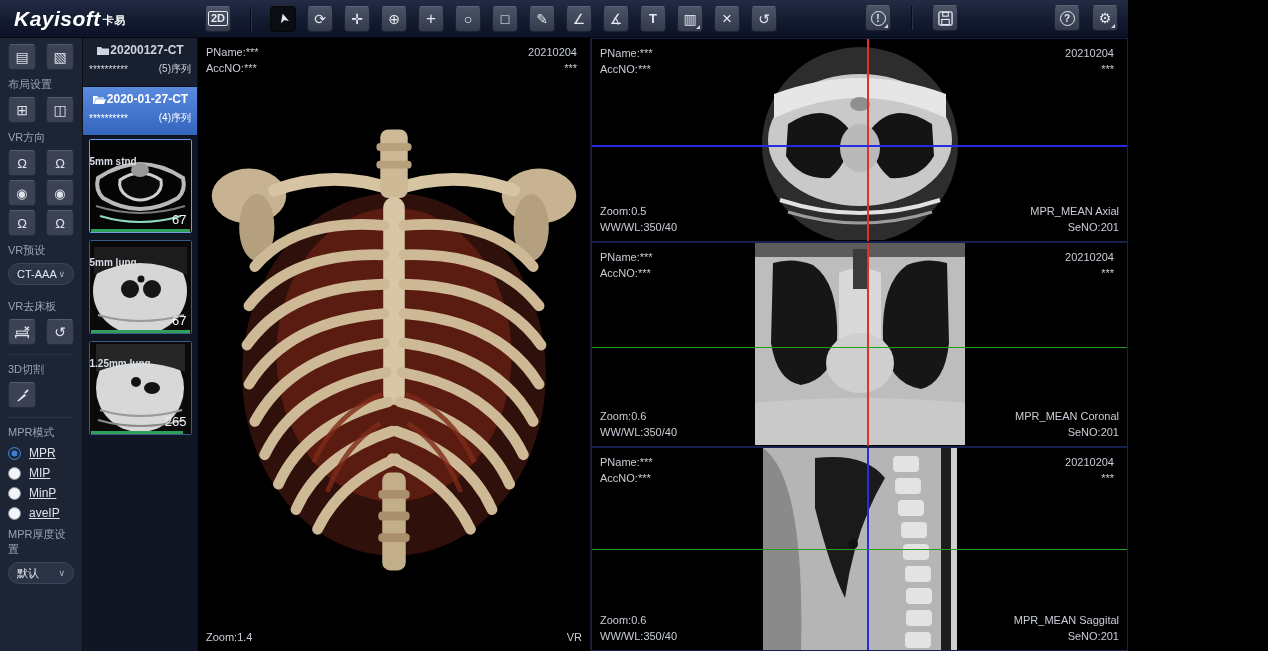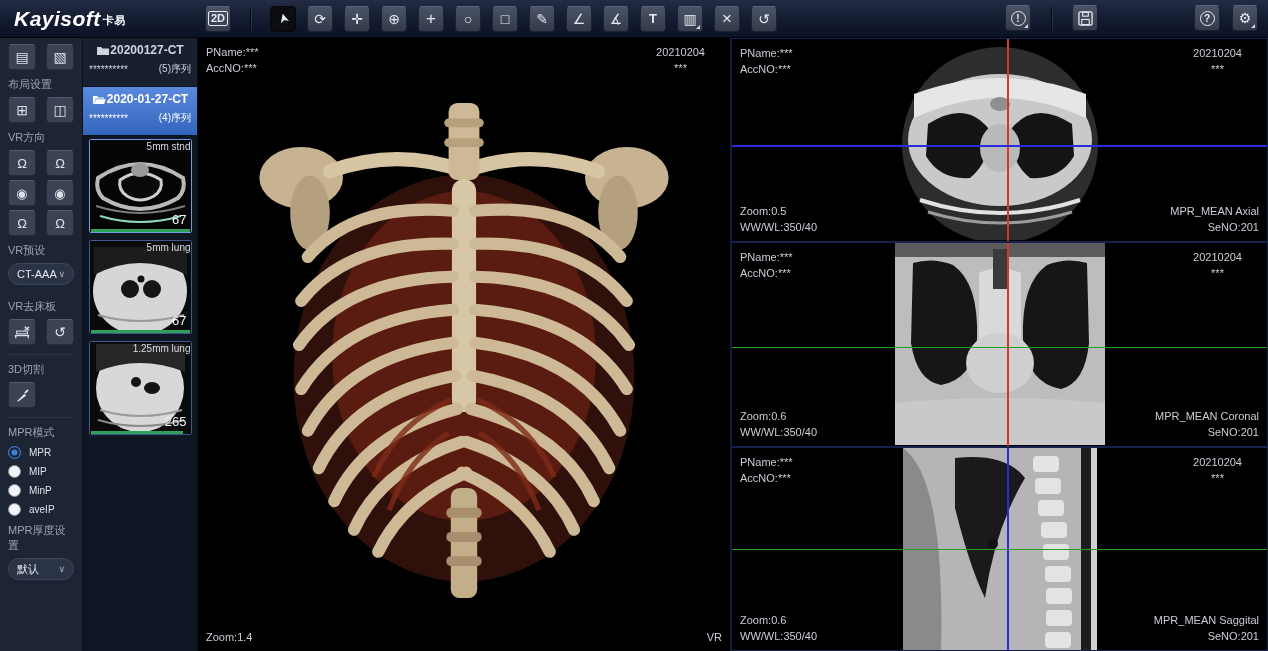--- a/index.html
+++ b/index.html
@@ -1,18 +1,18 @@
 <!DOCTYPE html>
 <html><head>
 <meta charset="utf-8">
 <style>
   * { margin:0; padding:0; box-sizing:border-box; }
   html,body { width:1268px; height:651px; overflow:hidden; background:#000;
               font-family:"Liberation Sans", sans-serif; }
-  .app { width:1268px; height:651px; display:flex; flex-direction:column; background:#e5e5e5; }
+  .app { width:1128px; height:651px; display:flex; flex-direction:column; background:#e5e5e5; }
 
   
   .topbar { height:38px; flex:0 0 38px; display:flex; align-items:center;
             background:linear-gradient(180deg,#232c44 0%,#131b30 55%,#0b1226 100%);
             border-bottom:1px solid #05080f; position:relative; }
   .logo { width:205px; padding-left:14px; color:#fff; font-size:21px; font-weight:bold;
           font-style:italic; letter-spacing:0.5px; white-space:nowrap; }
   .logo .suffix { font-size:11px; font-style:normal; margin-left:2px; vertical-align:2px; }
   .tb-sep { width:1px; height:24px; background:#070b14; margin:0 8px; box-shadow:1px 0 0 #2a3348; }
   .toolbar { display:flex; align-items:center; gap:11px; }
@@ -41,49 +41,49 @@
   .side-grid { display:flex; justify-content:space-between; margin-bottom:4px; }
   .sbtn { width:28px; height:26px; border-radius:4px; display:flex; align-items:center; justify-content:center;
           background:linear-gradient(180deg,#49516400,#3a4254); background-color:#3a4254;
           border:1px solid #242b3a; border-top-color:#525b6f; color:#dde1ea; font-size:14px; cursor:pointer; }
   .sbtn .omega { font-size:13px; }
   .side-divider { height:1px; background:#2a3245; margin:9px 0 2px 0; }
   .dropdown { height:22px; background:#2b3346; border:1px solid #3c455a; border-radius:11px;
               display:flex; align-items:center; justify-content:space-between; padding:0 8px;
               color:#e2e6ee; font-size:11px; cursor:pointer; margin:2px 0 14px 0; }
   .dropdown .chev { font-size:9px; color:#aab2c2; }
-  .radio-row { display:flex; align-items:center; gap:8px; margin:6px 0; color:#dde1ea; font-size:10px; cursor:pointer; }
+  .radio-row { display:flex; align-items:center; gap:8px; margin:6px 0; color:#dde1ea; font-size:12px; cursor:pointer;text-decoration:underline; }
   .radio { width:13px; height:13px; border-radius:50%; background:#f2f4f8; border:1px solid #8a93a5; }
   .radio.sel { background:#3b7fd4; border-color:#3b7fd4; box-shadow:inset 0 0 0 2.5px #1d2534, inset 0 0 0 6px #3b7fd4; }
 
   
   .thumbcol { width:115px; flex:0 0 115px; background:#101624; border-right:1px solid #0a0f1a;
               display:flex; flex-direction:column; overflow:hidden; }
   .study { height:49px; flex:0 0 49px; padding:5px 6px 4px 6px; color:#cfd5e0; font-size:11px;
            background:#18202f; border-bottom:1px solid #0b111d; cursor:pointer; }
   .study.selected { background:linear-gradient(180deg,#5a8ade 0%,#3465bd 100%); color:#fff; }
   .study-top { display:flex; align-items:center; justify-content:center; }
   .study-title { font-size:12px; font-weight:bold; }
   .study-bottom { display:flex; align-items:center; justify-content:space-between; margin-top:5px; font-size:10px; }
   .thumb { width:103px; margin:3px auto 4px auto; position:relative; border:1px solid #3c5a8c; border-radius:2px;
            background:#000; cursor:pointer; }
   .thumb.selected { border-color:#6f9be0; }
   .thumb .timg { display:block; width:101px; height:92px; }
-  .thumb .tlabel { position:absolute; top:1px; left:0; right:0; text-align:right; color:#d8dde6; font-size:10px; }
+  .thumb .tlabel { position:absolute; top:16px; left:0; right:0; text-align:left; color:#d8dde6; font-size:10px;font-weight:bold; }
   .thumb .tnum { position:absolute; right:4px; bottom:5px; color:#f0f2f6; font-size:13px; }
   .thumb .tbar { position:absolute; left:1px; right:1px; bottom:0; height:3px; background:#2fa05a; }
   .thumb .tbar.notched { width:92%; }
 
   
   .mainview { flex:1; position:relative; background:#000; border-right:1px solid #131a2c; overflow:hidden; }
   .rightcol { width:537px; flex:0 0 537px; display:flex; flex-direction:column; }
   .panel { flex:1; position:relative; background:#000; border:1px solid #17214d; overflow:hidden; }
   .ov { position:absolute; color:#c9cdd6; font-size:11px; line-height:16px; z-index:5; }
   .ov.tl { top:6px; left:8px; }
-  .ov.tr { top:6px; right:25px; text-align:center; }
+  .ov.tr { top:6px; right:13px; text-align:right; }
   .ov.bl { bottom:6px; left:8px; }
   .ov.br { bottom:6px; right:8px; text-align:right; }
   .xline { position:absolute; z-index:4; }
   .xline.v { width:1.6px; top:0; bottom:0; }
   .xline.h { height:1.6px; left:0; right:0; }
   .red { background:#e03226; } .blue { background:#2a2ae0; } .green { background:#1fa01f; }
   .imgwrap { position:absolute; inset:0; display:flex; align-items:center; justify-content:center; }
 </style>
 </head>
 <body>

